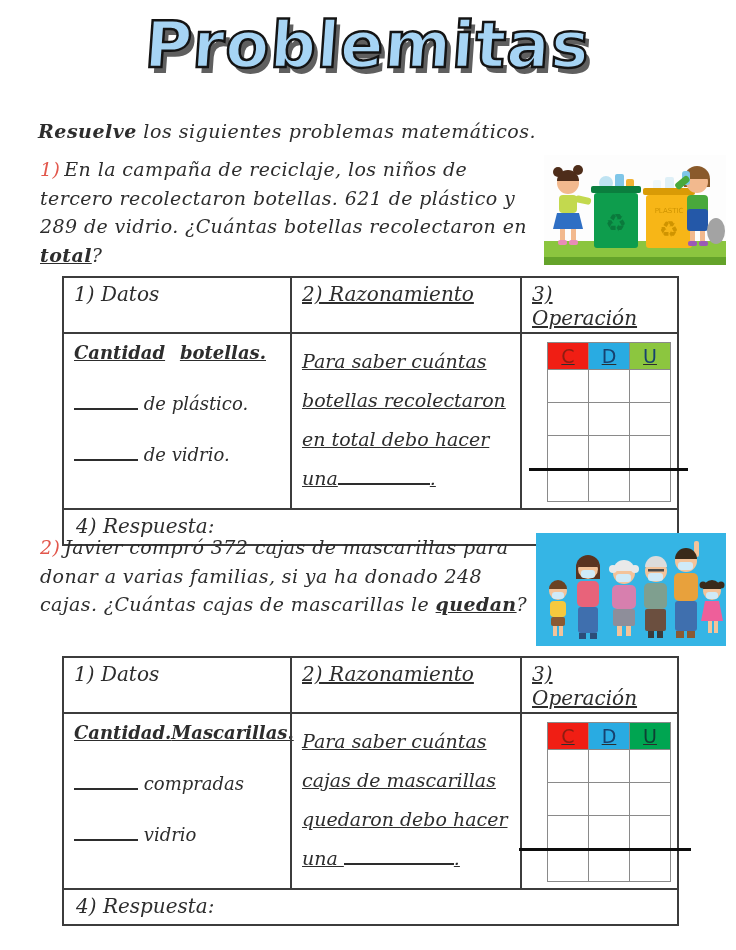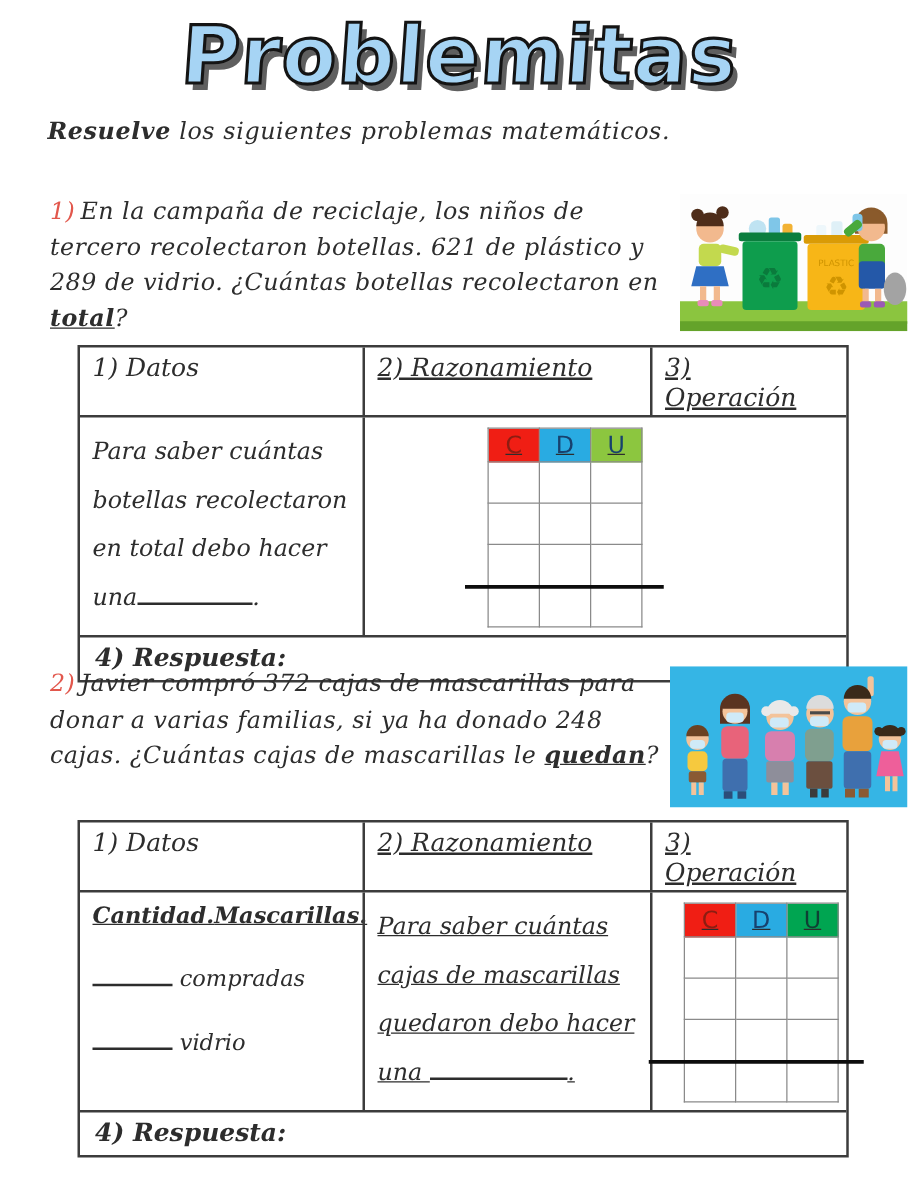--- a/index.html
+++ b/index.html
@@ -13,38 +13,38 @@
     font-family:"DejaVu Sans", sans-serif;
     font-weight:bold; font-size:64px; letter-spacing:1px;
     color:#a6d4f4;
     -webkit-text-stroke:2.5px #141414;
     text-shadow: 5px 6px 0 #5f5f5f;
     transform: skewX(-4deg);
   }
 
   
   .hand { font-style: italic; }
-  .instruction { position:absolute; left:38px; top:94px; font-size:19px; letter-spacing:0.5px; }
+  .instruction { position:absolute; left:38px; top:120px; font-size:19px; letter-spacing:0.5px; }
   .instruction b { font-weight:bold; }
 
   .problem { position:absolute; left:40px; width:692px; }
   .ptext { width:500px; font-size:19px; line-height:1.5; letter-spacing:0.4px; }
   .pnum { color:#e2574c; margin-right:4px; }
   .kw { font-weight:bold; text-decoration:underline; }
   .illu { position:absolute; top:0; right:6px; display:block; }
 
   
   .wtable { position:absolute; left:62px; width:617px; border:2px solid #3c3c3c; background:#fff; }
   .wrow { display:grid; grid-template-columns:226px 230px 1fr; }
   .wrow > div { padding:3px 8px; }
   .wrow > div + div { border-left:2px solid #3c3c3c;text-decoration:underline; }
   .whead { border-bottom:2px solid #3c3c3c; font-size:20px; }
   .whead > div { padding:4px 28px 2px 10px; }
   .wbody { min-height:166px; }
-  .wresp { border-top:2px solid #3c3c3c; font-size:20px; padding:4px 12px 6px 12px; min-height:32px;font-weight:bold; }
+  .wresp { border-top:2px solid #3c3c3c; font-size:20px; padding:4px 12px 6px 12px; min-height:32px; }
 
   .datos-cell { font-size:18px; padding:8px 10px !important; }
   .datos-head { display:flex; justify-content:space-between; padding-right:14px; font-weight:bold; }
   .datos-head span { text-decoration:underline; }
   .datos-line { margin-top:30px; white-space:nowrap; }
   .blank { display:inline-block; width:64px; border-bottom:2px solid #2d2d2d; height:14px; vertical-align:baseline; }
   .razo-cell { font-size:19px; line-height:2.05; padding:8px 10px !important; }
   .blank-wide { display:inline-block; width:92px; border-bottom:2px solid #2d2d2d; height:14px; }
 
   .op-cell { position:relative; padding:6px 4px 6px 0 !important; display:flex; justify-content:flex-end; }
@@ -119,20 +119,34 @@
   </svg>
 </section>
 
 <div class="wtable" style="top:276px;">
   <div class="wrow whead hand">
     <div>1) Datos</div>
     <div>2) Razonamiento</div>
     <div>3) Operación</div>
   </div>
   <div class="wrow wbody">
+    <div class="datos-cell hand">
+      <div class="datos-head">
+        <span>Cantidad</span>
+        <span>botellas.</span>
+      </div>
+      <div class="datos-line">
+        <span class="blank"></span>
+        <span>de plástico.</span>
+      </div>
+      <div class="datos-line">
+        <span class="blank"></span>
+        <span>de vidrio.</span>
+      </div>
+    </div>
     <div class="razo-cell hand">
       <span>Para saber cuántas botellas recolectaron en total debo hacer una</span><span class="blank-wide"></span><span>.</span>
     </div>
     <div class="op-cell">
       <div class="cdu-wrap">
         <table class="cdu">
           <tbody>
               <tr>
             <th style="background: rgb(240, 30, 20); color: rgb(140, 29, 18);">C</th>
             <th style="background: rgb(41, 171, 226); color: rgb(23, 65, 110);">D</th>

